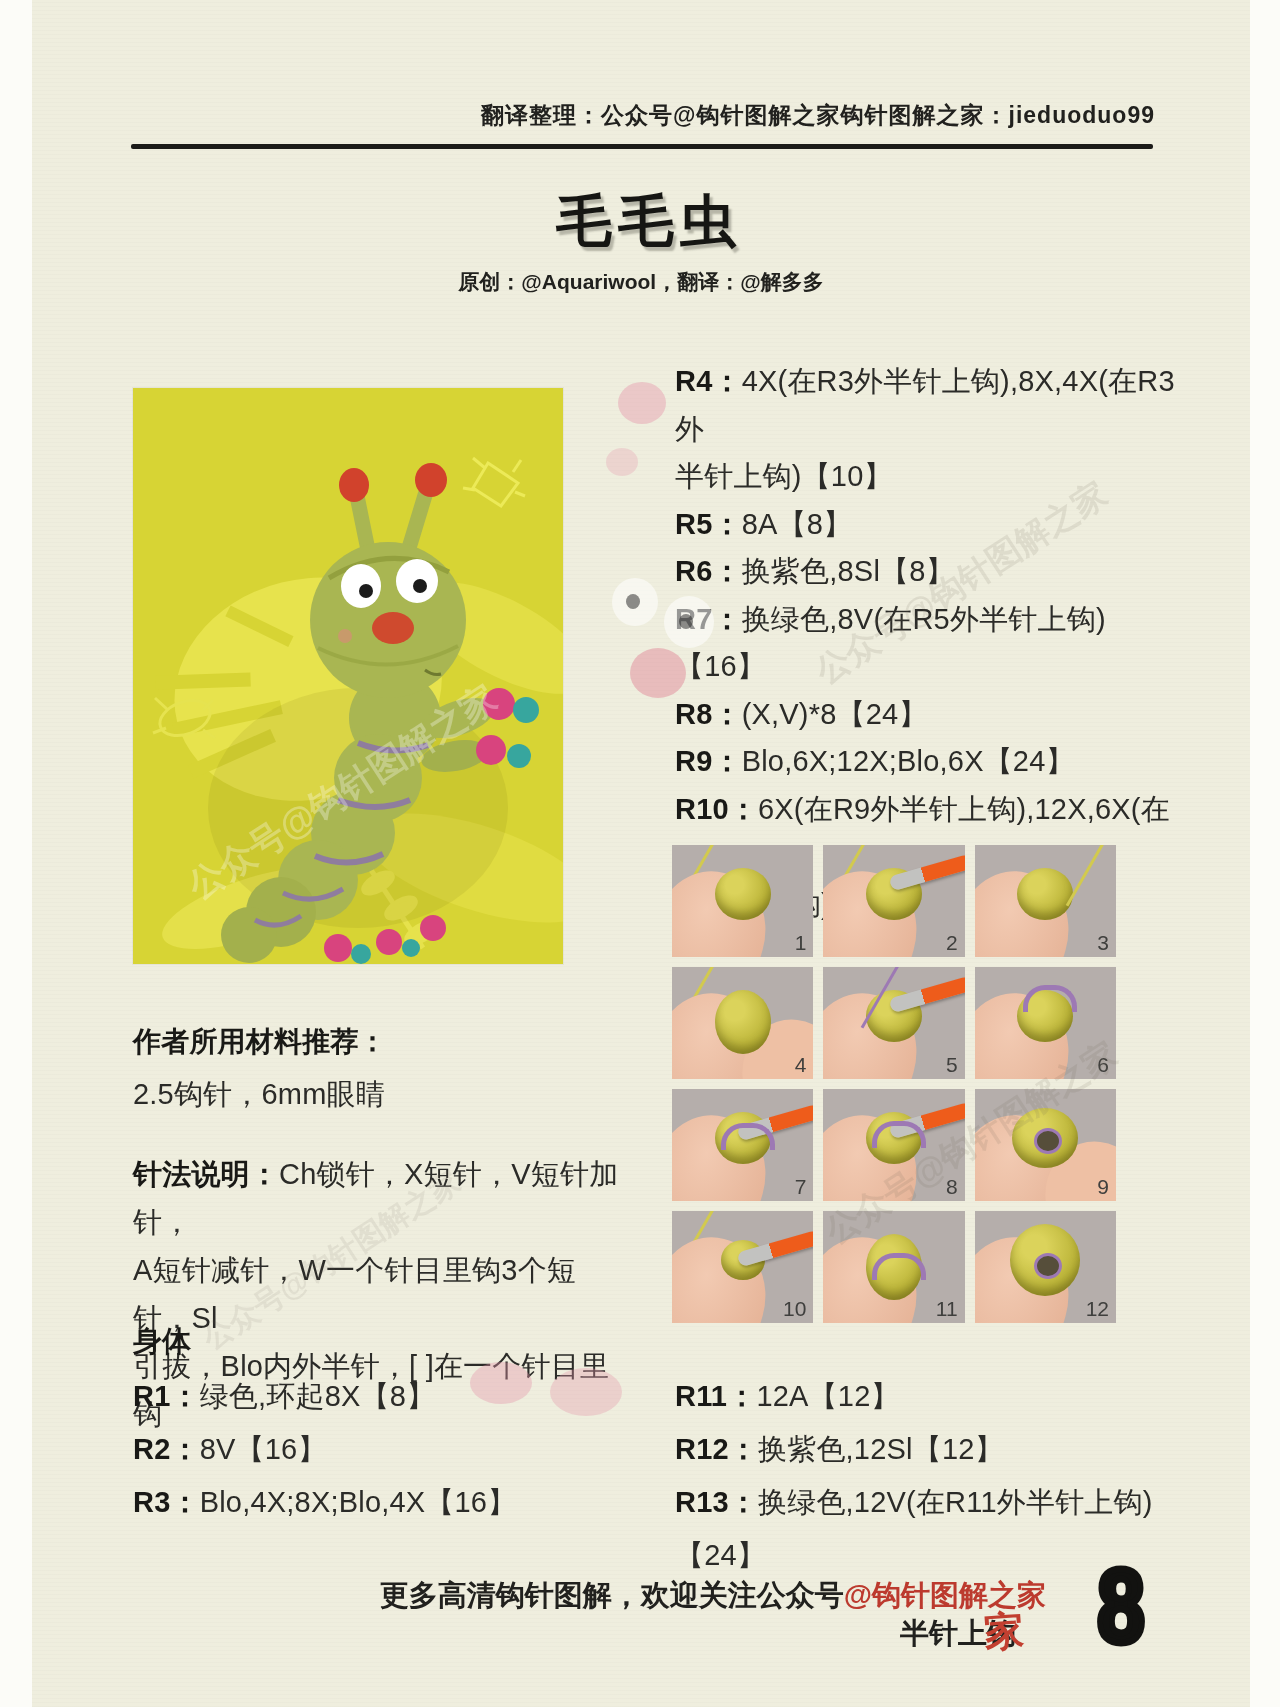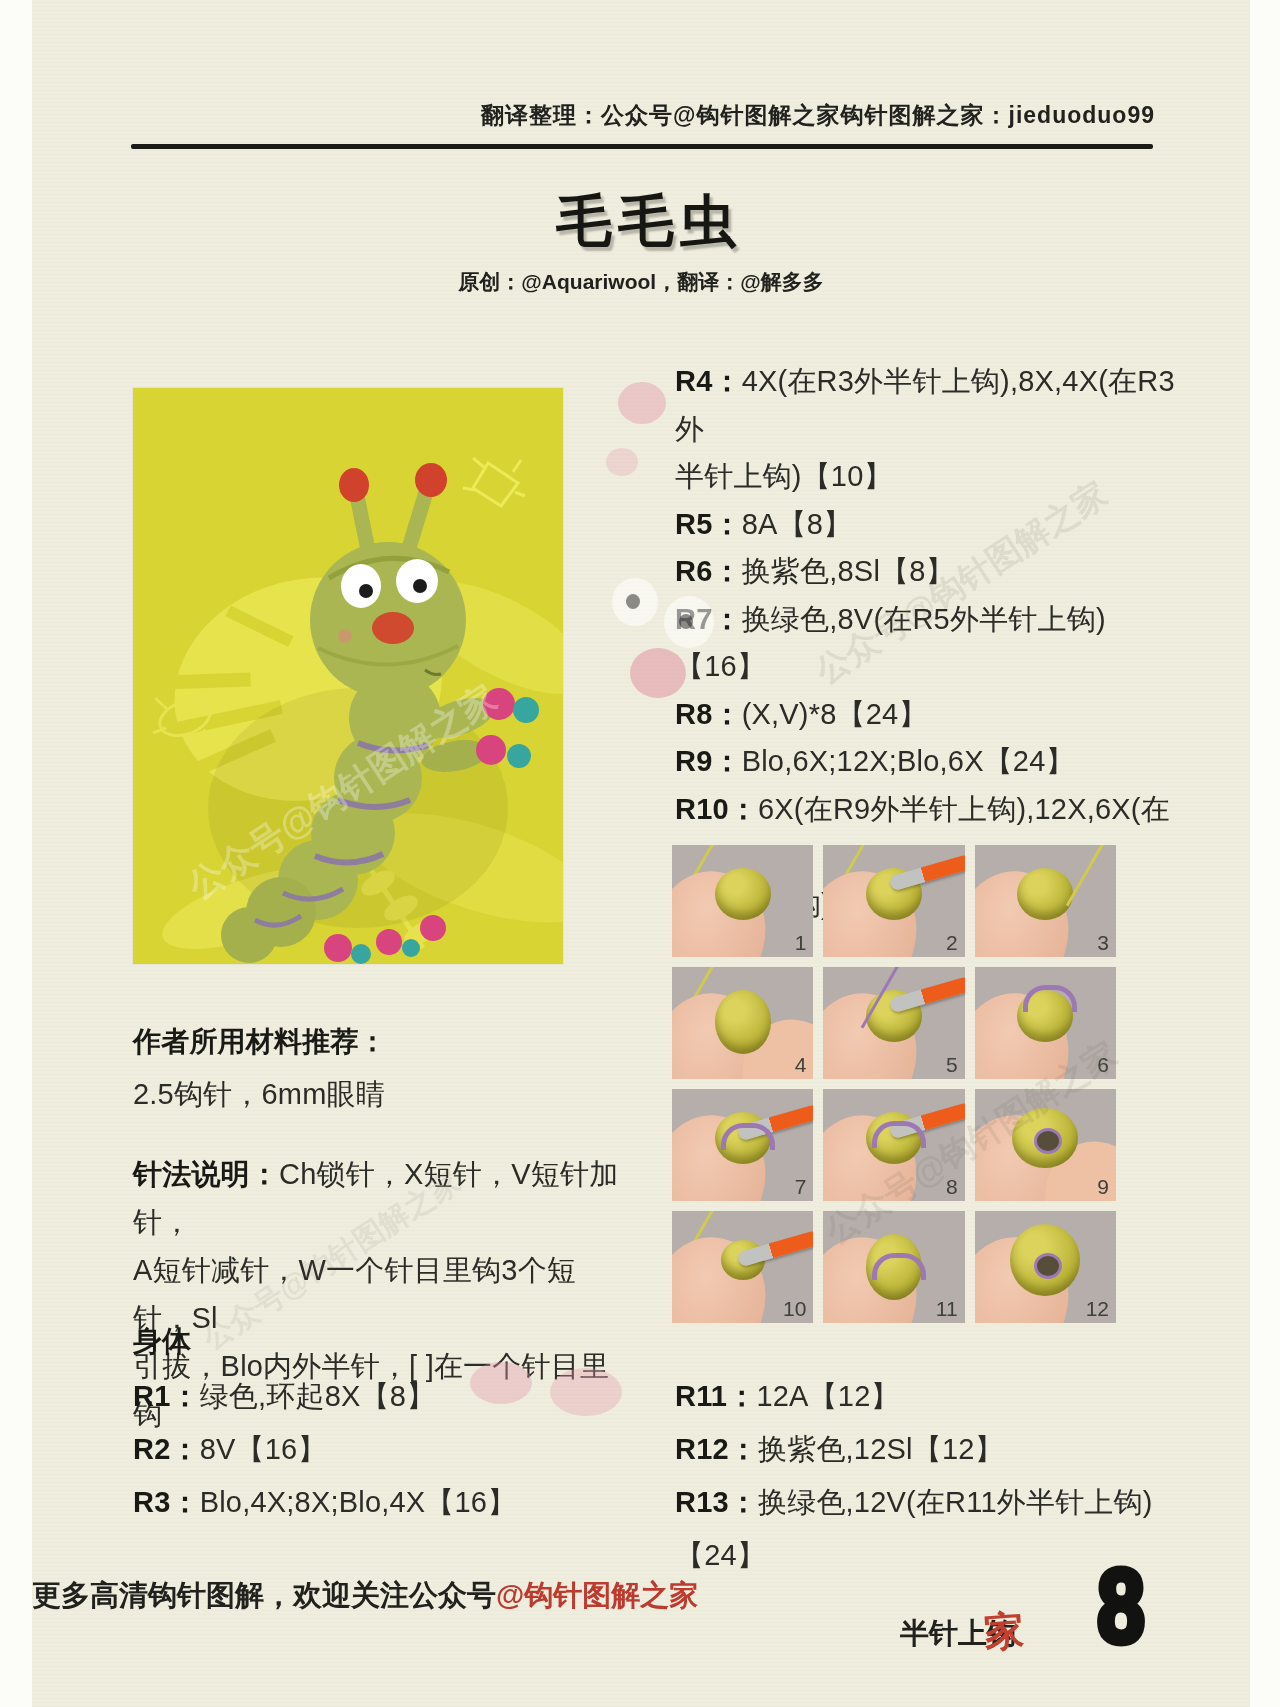--- a/index.html
+++ b/index.html
@@ -57,21 +57,21 @@
   .gcell .strand{position:absolute;left:16%;top:-12px;width:3px;height:78px;background:#d2ca4e;transform:rotate(30deg);}
   .gcell .hook{position:absolute;top:20px;right:-8px;width:84px;height:15px;border-radius:8px;
         background:linear-gradient(90deg,#c2c2c0 0 40%,#ee5c1b 40%);transform:rotate(-16deg);
         box-shadow:0 2px 3px rgba(0,0,0,.28);}
   .gcell .purple{position:absolute;top:18px;left:50%;width:44px;height:22px;margin-left:-22px;
         border:5px solid #9d79b4;border-bottom:none;border-radius:22px 22px 0 0;}
   .gcell .hole{position:absolute;left:50%;top:44%;width:22px;height:20px;margin:-10px 0 0 -11px;border-radius:50%;
         background:#564e3a;border:3px solid #9d79b4;}
   .gcell .gnum{position:absolute;right:7px;bottom:2px;font-size:21px;color:#3f3f3d;}
   
-  .footer{position:absolute;left:0;top:1576px;width:1014px;text-align:left;
+  .footer{position:absolute;left:0;top:1576px;width:1014px;text-align:right;
           font-size:29px;font-weight:700;color:#21211e;}
   .red{color:#bc3a2e;}
   .mark-text{position:absolute;left:868px;top:1614px;font-size:29px;font-weight:700;color:#21211e;}
   .mark-overlay{position:absolute;left:952px;top:1604px;font-size:40px;font-weight:700;color:#c23f30;transform:rotate(-4deg);}
   .page-num{position:absolute;left:1060px;top:1556px;font-size:104px;line-height:100px;font-weight:800;
             color:#121210;-webkit-text-stroke:7px #121210;transform:scaleX(.82);}
   
   .blob{position:absolute;border-radius:50%;pointer-events:none;}
   .b1{left:586px;top:382px;width:48px;height:42px;background:rgba(230,158,176,.48);}
   .b2{left:574px;top:448px;width:32px;height:28px;background:rgba(230,158,176,.32);}

